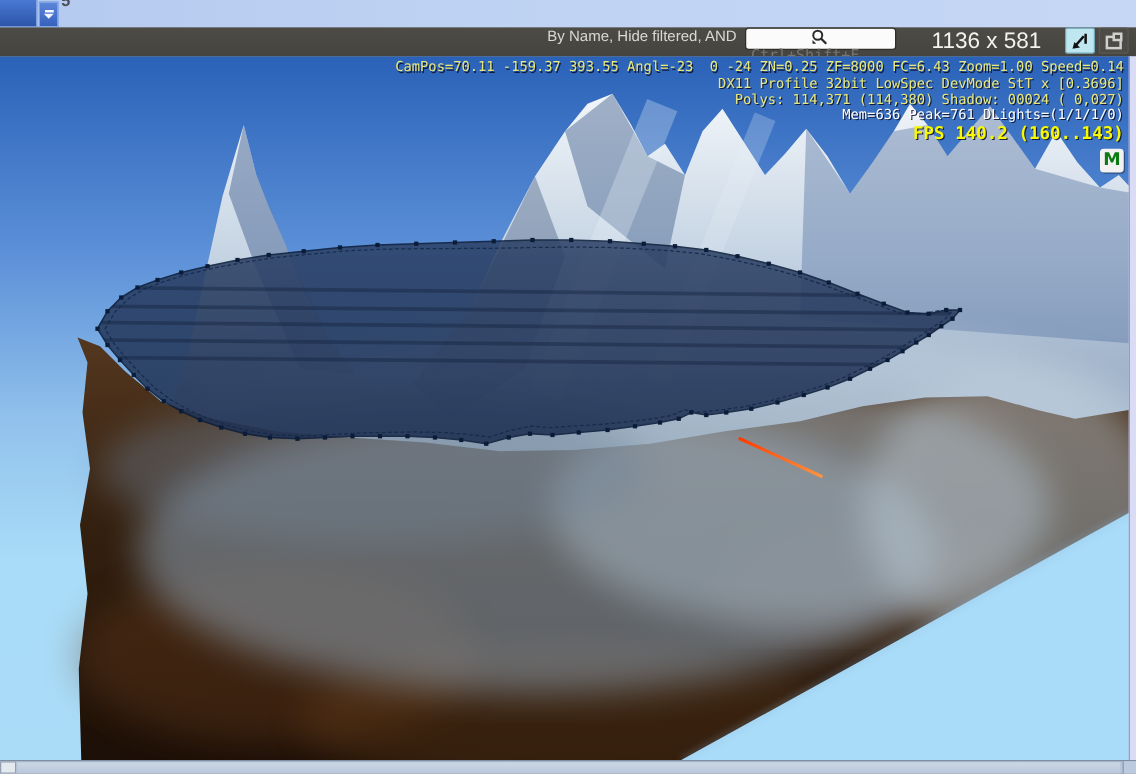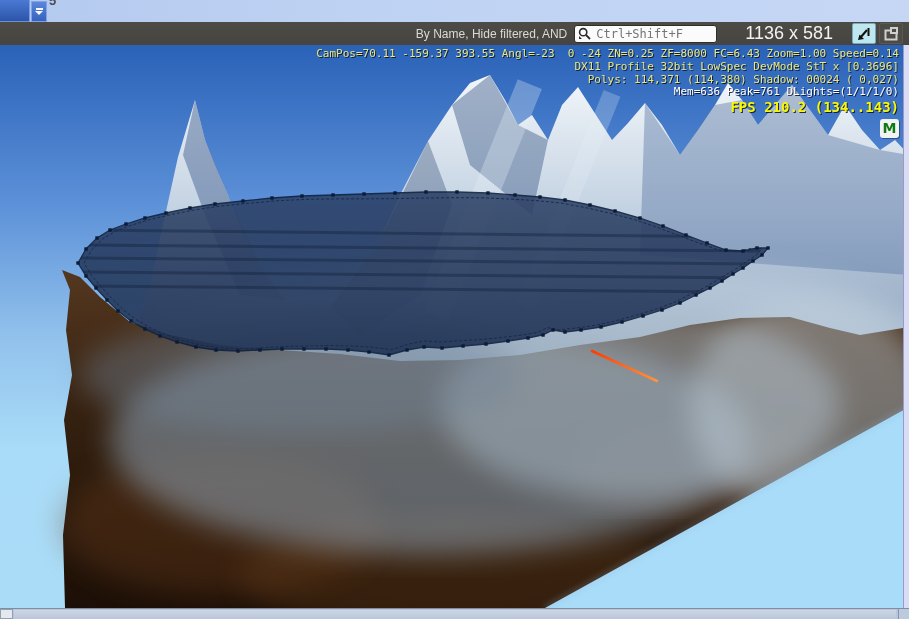--- a/index.html
+++ b/index.html
@@ -18,26 +18,26 @@
     align-items:center;justify-content:center;gap:1px;cursor:pointer;}
   .tb-overflow .bar{width:7px;height:2px;background:#f4f7ff;}
   .tb-overflow .tri{width:0;height:0;border-left:4px solid transparent;
     border-right:4px solid transparent;border-top:4px solid #f4f7ff;}
   .partial-glyph{position:absolute;left:49px;top:-7px;color:#4c4c58;
     font-size:13px;font-weight:bold;}
 
   
   .vp-toolbar{position:absolute;left:0;top:22px;width:909px;height:23px;
     background:linear-gradient(180deg,#4c4b45 0%,#454440 100%);
-    display:flex;align-items:center;justify-content:flex-end;
+    display:flex;justify-content:flex-end;
     padding-right:6px;box-sizing:border-box;}
   .filter-label{color:#d9d9d6;font-size:12px;white-space:pre;margin-right:7px;}
-  .searchbox{display:flex;align-items:center;width:143px;height:18px;
+  .searchbox{display:flex;align-items:center;width:121px;height:18px;
     background:#fbfbfb;border:1px solid #2e2e2a;border-radius:3px;
-    padding:0 3px;box-sizing:border-box;}
+    padding:0 3px;box-sizing:border-box;flex-direction:column;}
   .searchbox input{border:none;outline:none;background:transparent;width:112px;
     font-family:"DejaVu Sans Mono",monospace;font-size:12px;color:#3c3c3c;}
   .searchbox svg{flex:0 0 auto;margin-right:3px;}
   .res-label{color:#f2f2f0;font-size:18px;margin:0 16px 0 28px;white-space:pre;}
   .icon-btn{width:24px;height:21px;display:flex;align-items:center;justify-content:center;
     border-radius:2px;cursor:pointer;margin-left:3px;box-sizing:border-box;}
   .icon-btn.active{background:#bfe7f0;border:1px solid #74aabc;}
   .icon-btn.plain{background:#4c4b45;border:1px solid #5a5953;}
 
   
@@ -279,21 +279,21 @@
           <line x1="592" y1="306" x2="657" y2="336" stroke="url(#markG)" stroke-width="2.5"></line>
         </g>
     </svg>
   </div>
 
   <div class="debug">
     <div class="dbg-line" style="color: rgb(232, 232, 124);">CamPos=70.11 -159.37 393.55 Angl=-23  0 -24 ZN=0.25 ZF=8000 FC=6.43 Zoom=1.00 Speed=0.14</div>
     <div class="dbg-line" style="color: rgb(232, 232, 124); text-align: right;">DX11 Profile 32bit LowSpec DevMode StT x [0.3696]</div>
     <div class="dbg-line" style="color: rgb(232, 232, 124);">Polys: 114,371 (114,380) Shadow: 00024 ( 0,027)</div>
     <div class="dbg-line" style="color: #ffffff;">Mem=636 Peak=761 DLights=(1/1/1/0)</div>
-    <div class="fps-line" style="color: rgb(248, 248, 0);">FPS 210.2 (134..143)</div>
+    <div class="fps-line" style="color: rgb(248, 248, 0);">FPS 140.2 (160..143)</div>
     <span class="m-badge" style="color: rgb(14, 122, 18);">M</span>
   </div>
 
   <div class="v-scroll"></div>
 
   <div class="h-scroll">
     <div class="left-btn"></div>
     <div class="thumb"></div>
     <div class="corner"></div>
   </div>

